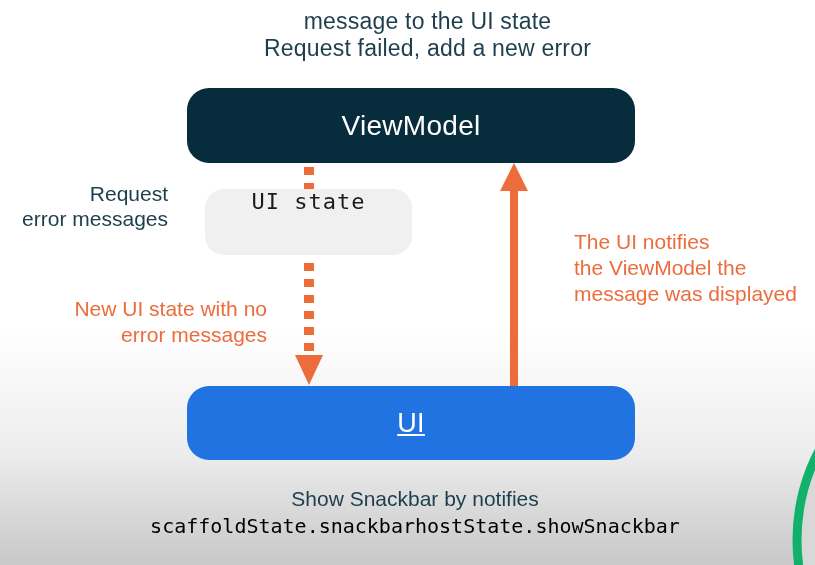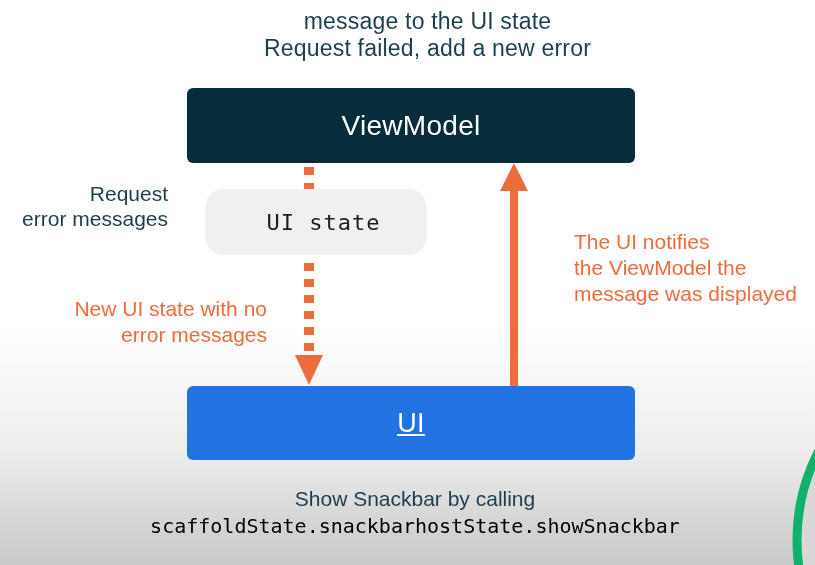--- a/index.html
+++ b/index.html
@@ -21,32 +21,32 @@
   }
   .abs{position:absolute;}
 
   .slide-title{
     left:40px;top:8px;width:775px;
     text-align:center;color:var(--text-dark);
     font-size:23px;line-height:27px;letter-spacing:.2px;
   }
 
   .node{
-    border-radius:6px;display:flex;align-items:center;justify-content:center;
+    border-radius:22px;display:flex;align-items:center;justify-content:center;
     color:#ffffff;font-size:28px;font-weight:500;letter-spacing:.3px;
   }
   .viewmodel{left:187px;top:88px;width:448px;height:75px;background:var(--navy-box);}
   .uibox{left:187px;top:386px;width:448px;height:74px;background:var(--blue-box);font-size:27px;text-decoration:underline;}
 
   .chip{
     left:205px;top:189px;width:207px;height:66px;border-radius:19px;
     background:var(--chip-bg);
-    display:flex;align-items:center;justify-content:center;
+    display:flex;justify-content:center;
     font-family:"DejaVu Sans Mono","Liberation Mono",monospace;
-    font-size:22px;color:var(--chip-text);letter-spacing:1px;padding-left:15px;
+    font-size:22px;color:var(--chip-text);letter-spacing:1px;
   }
 
   .side-label{font-size:21px;line-height:25px;}
   .lbl-current{left:0px;top:181px;width:168px;text-align:right;color:var(--text-dark);}
   .lbl-new{left:40px;top:296px;width:227px;text-align:right;color:var(--orange);line-height:26px;}
   .lbl-notify{left:574px;top:229px;width:245px;text-align:left;color:var(--orange);line-height:26px;}
 
   .footer-caption{
     left:15px;top:487px;width:800px;text-align:center;
     color:var(--text-dark);font-size:21px;
@@ -104,14 +104,14 @@
 <div class="abs side-label lbl-notify">
   <div>The UI notifies</div>
   <div>the ViewModel the</div>
   <div>message was displayed</div>
 </div>
 
 <div class="abs node uibox">
   <span>UI</span>
 </div>
 
-<div class="abs footer-caption">Show Snackbar by calling</div>
+<div class="abs footer-caption">Show Snackbar by notifies</div>
 <div class="abs footer-code">scaffoldState.snackbarhostState.showSnackbar</div>
 
 </body></html>

